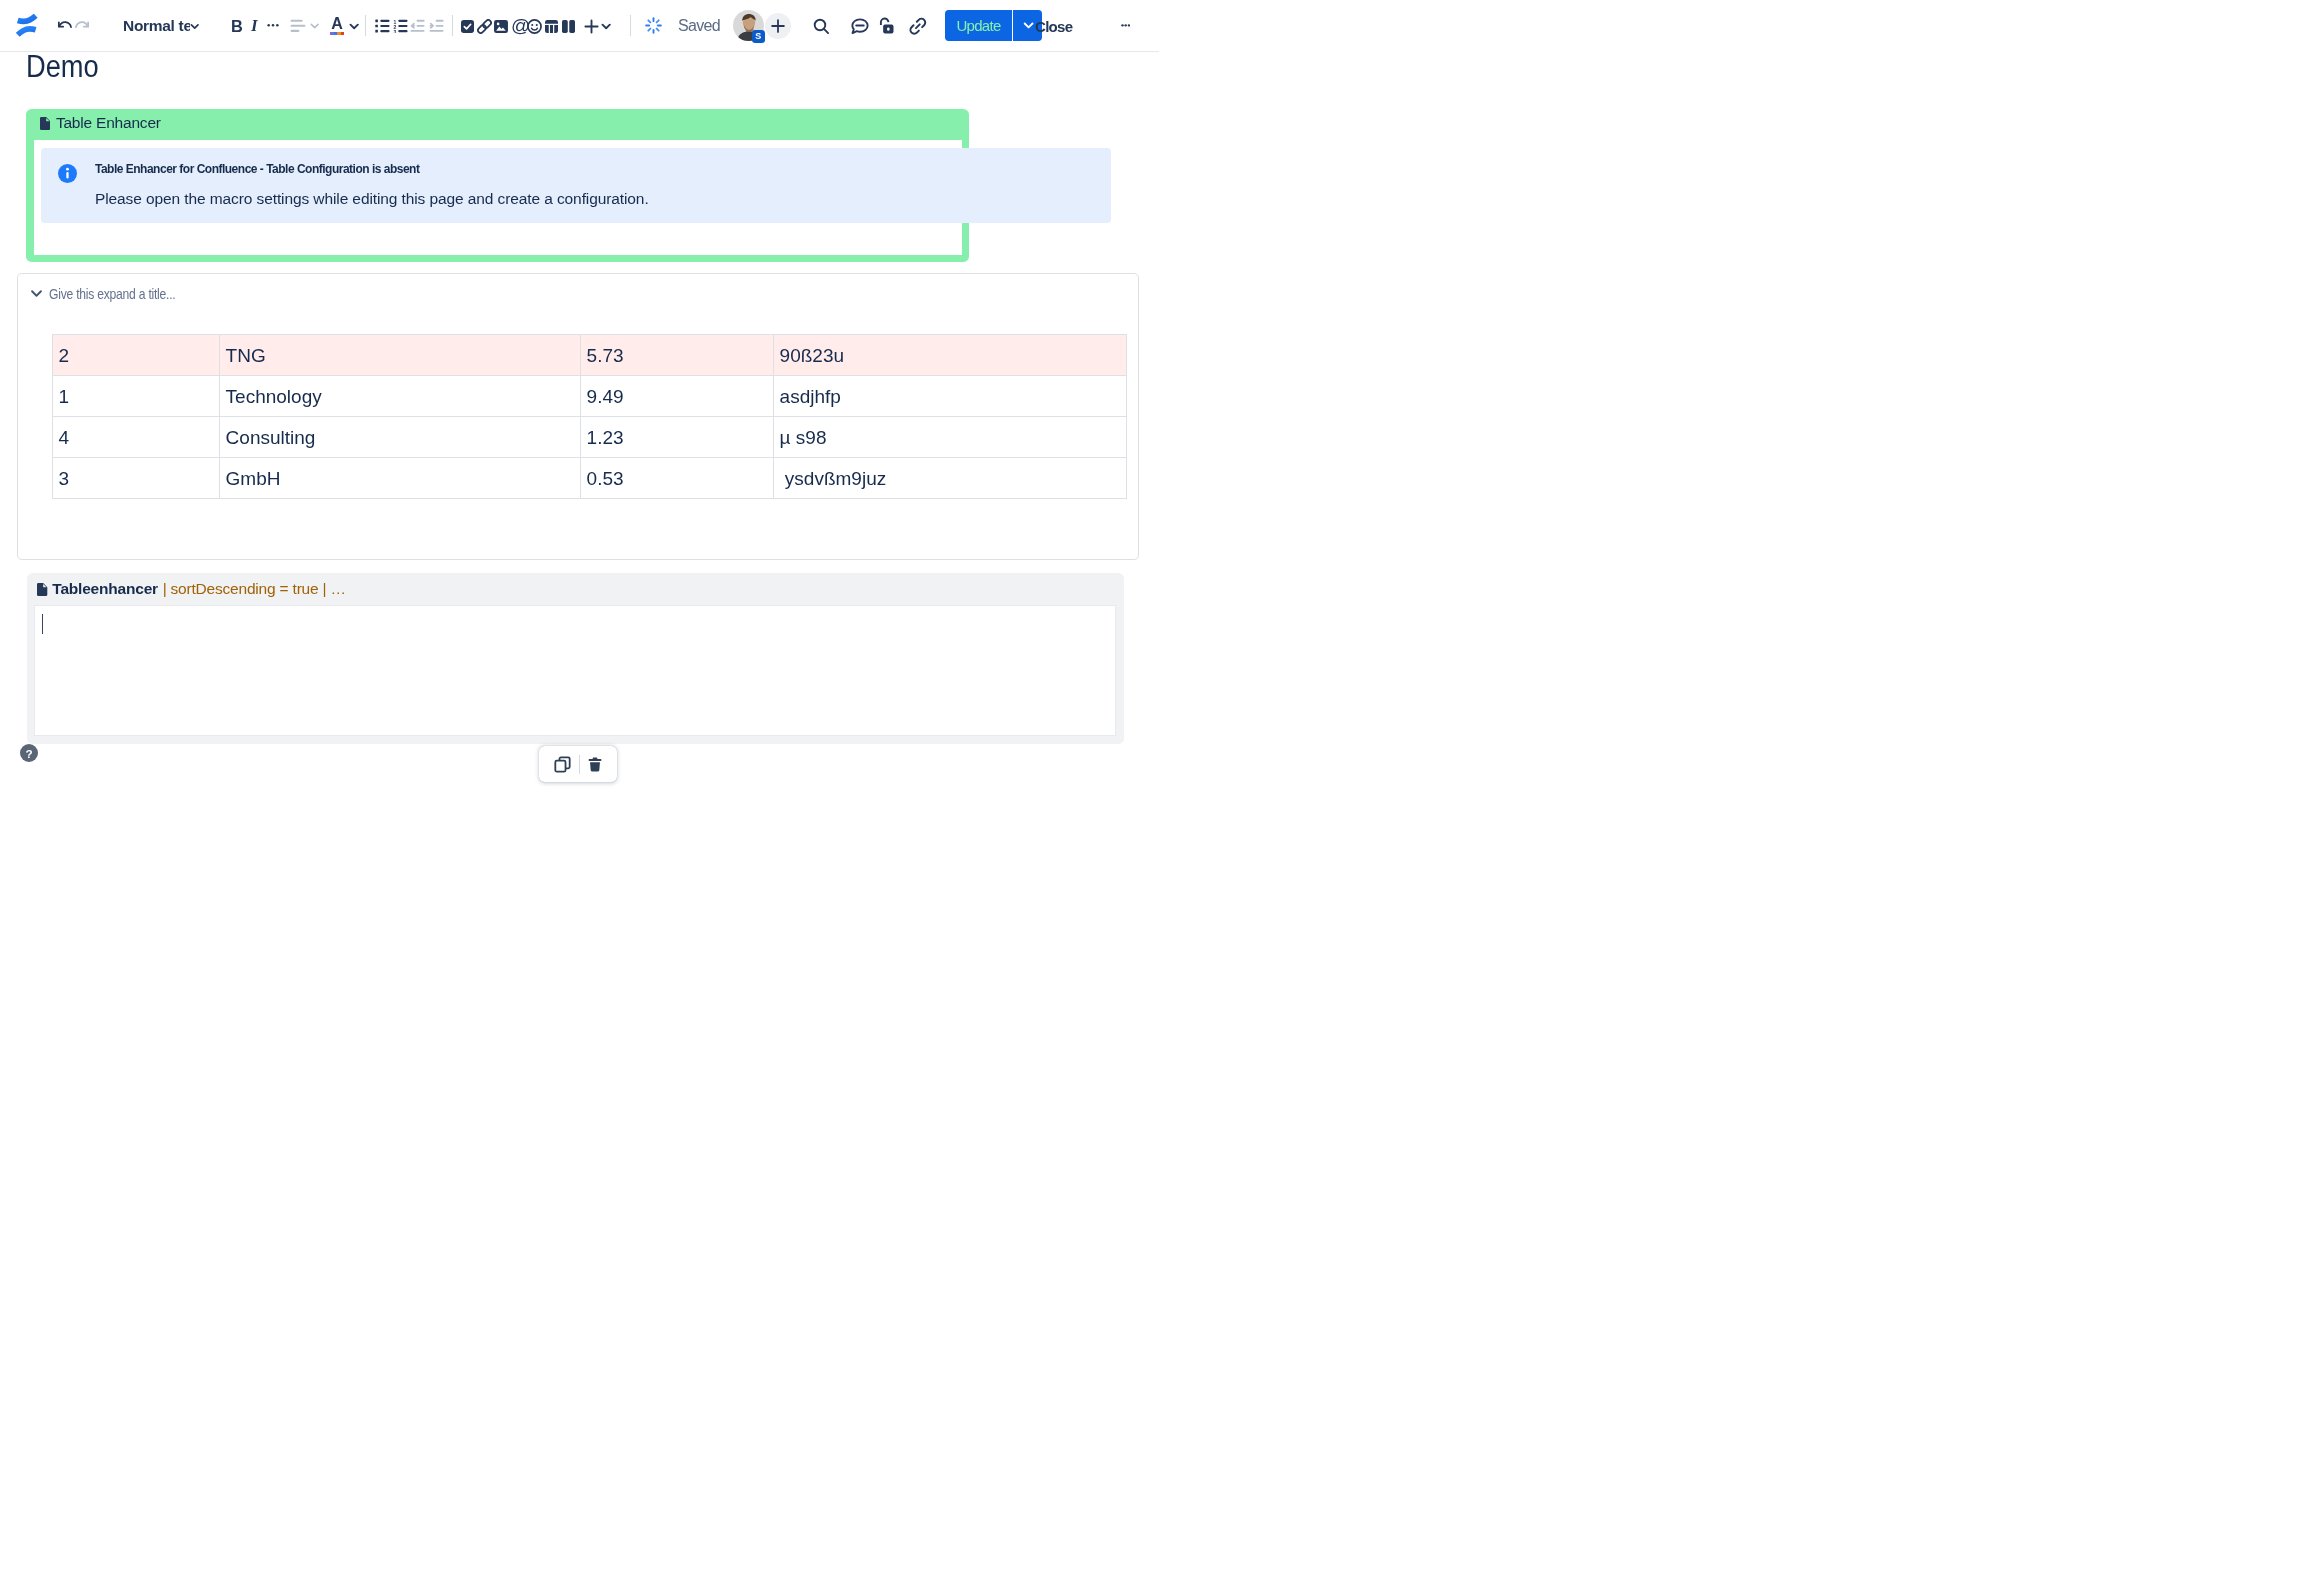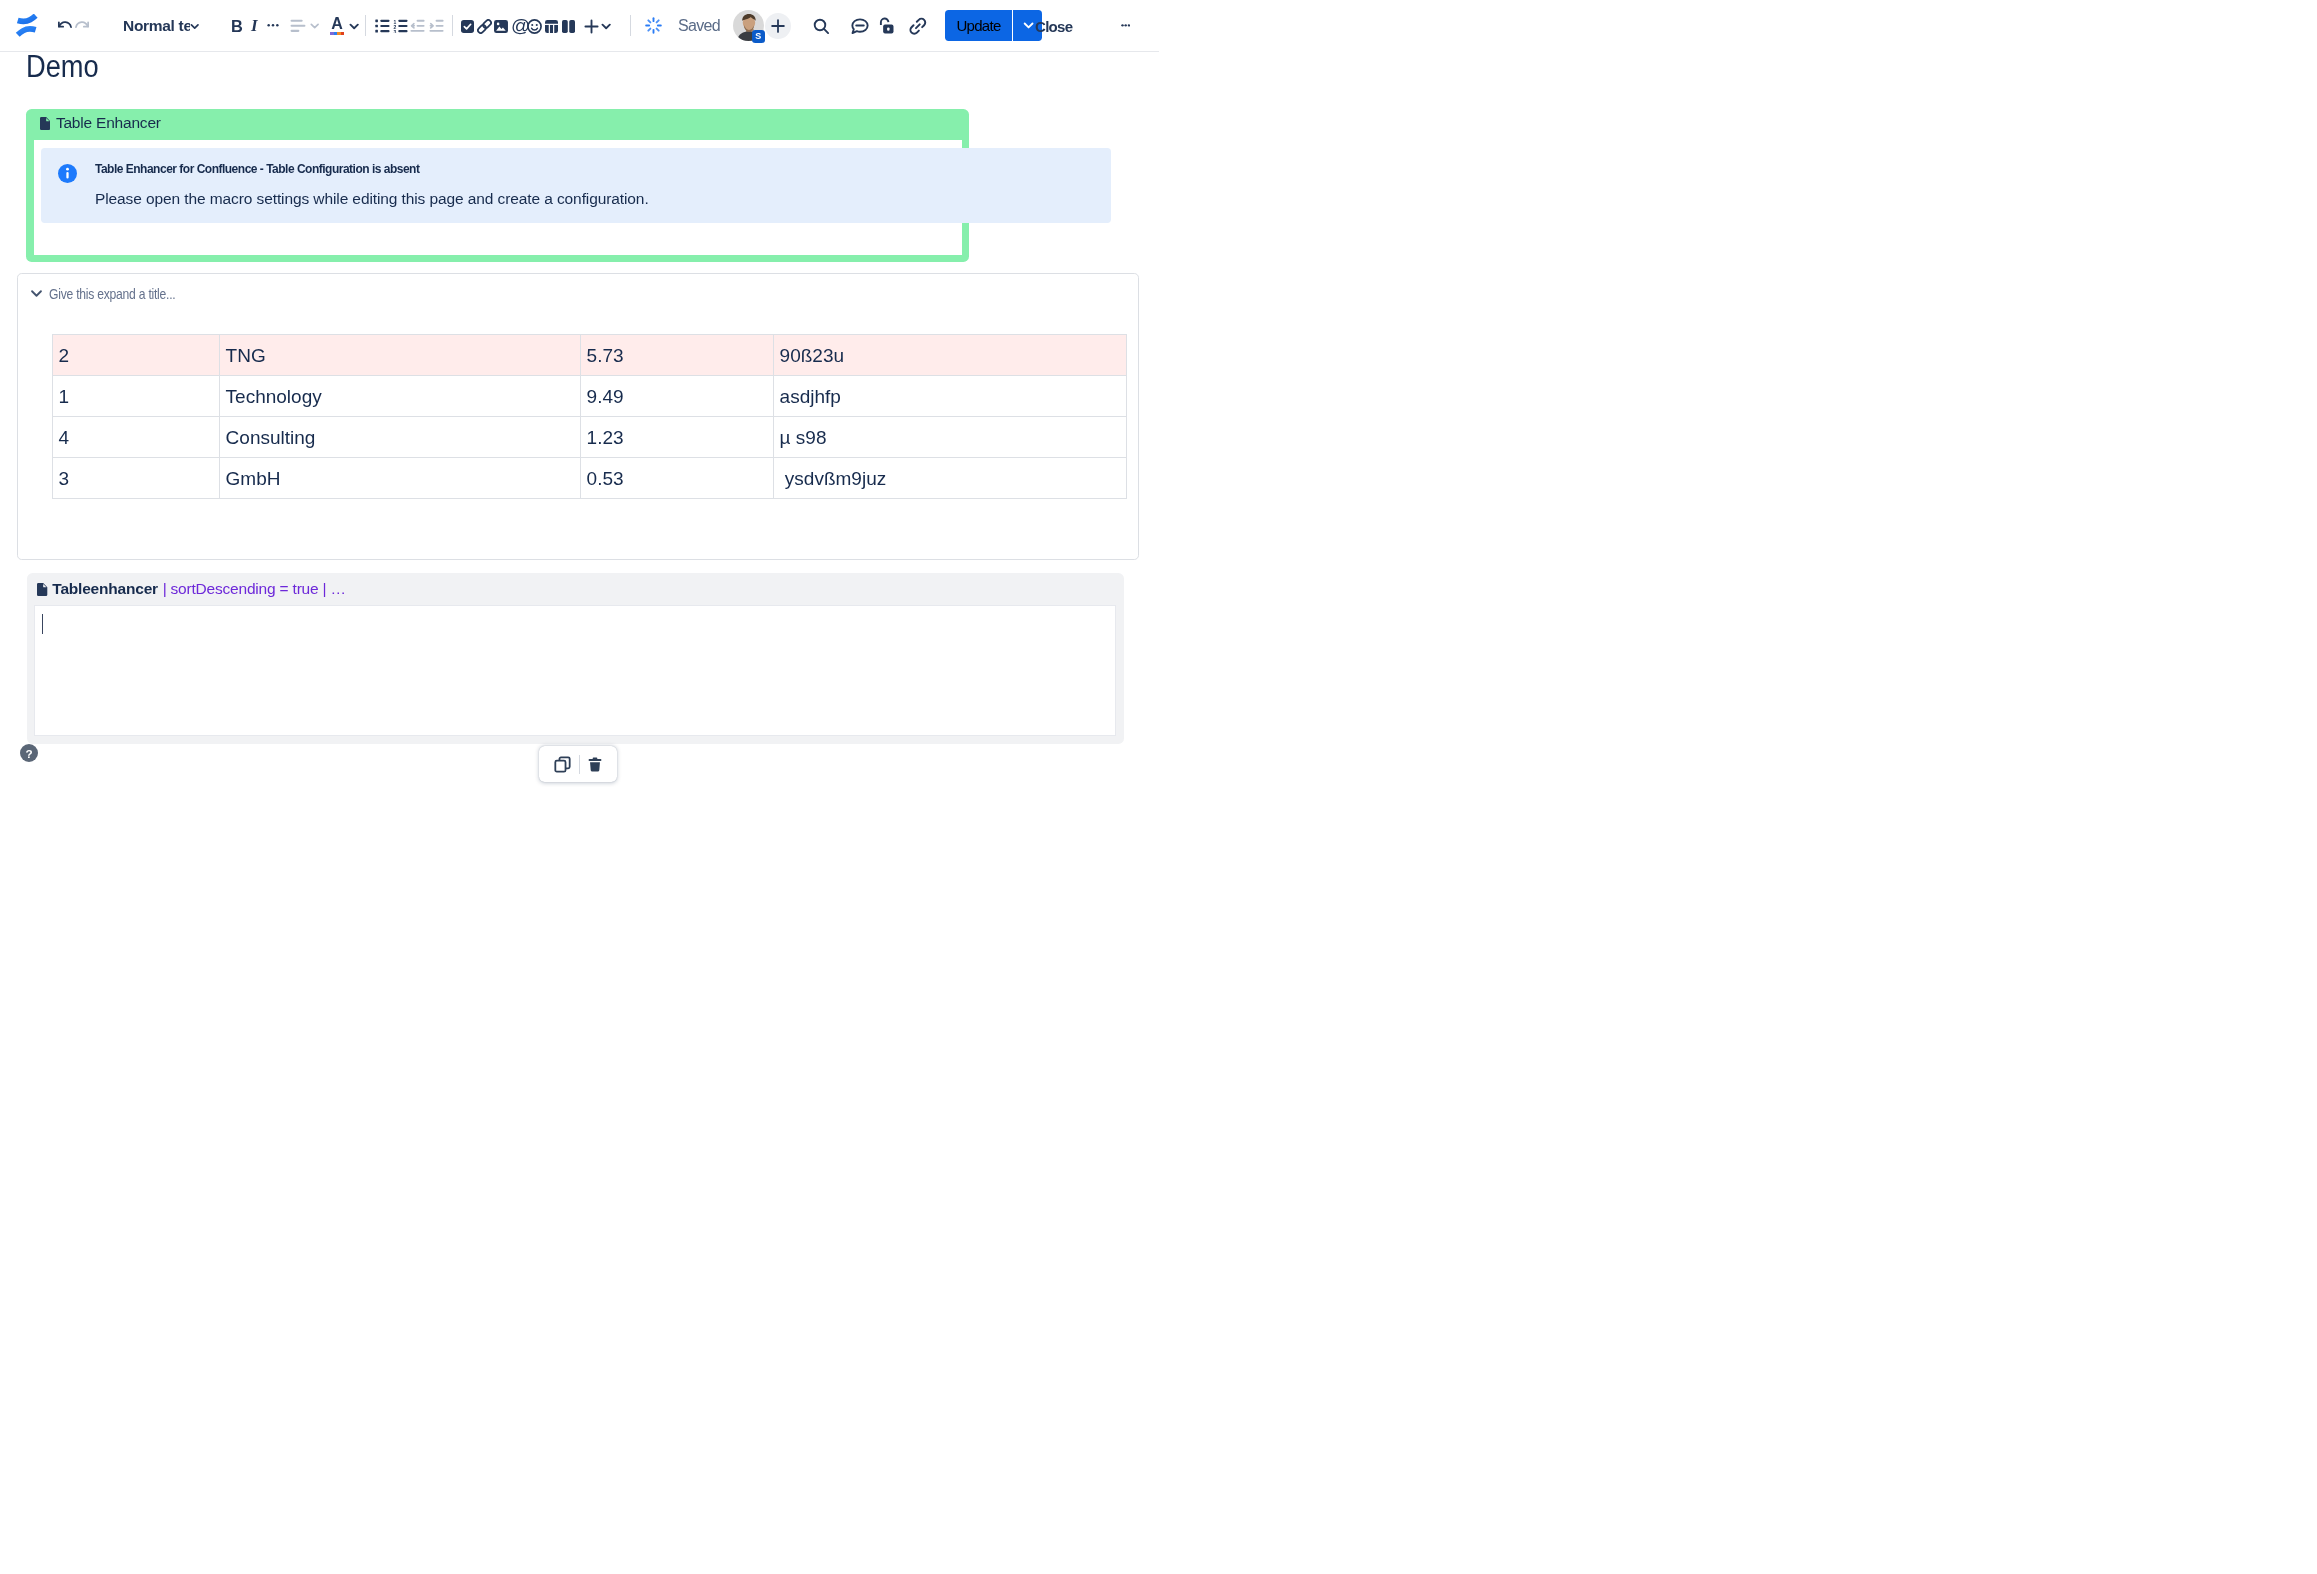--- a/index.html
+++ b/index.html
@@ -250,21 +250,21 @@
 
   <svg class="it" style="left:908px; top:17px;" width="19.7" height="19" viewBox="0 0 21 20">
     <g fill="none" stroke="#253858" stroke-width="2.1" stroke-linecap="round">
       <path d="M8.5 11.7 L12.5 7.7"></path>
       <path d="M9.4 5 L11.5 2.9 A4 4 0 0 1 17.2 8.6 L15.1 10.7"></path>
       <path d="M11.6 14.4 L9.5 16.5 A4 4 0 0 1 3.8 10.8 L5.9 8.7"></path>
     </g>
   </svg>
 
   <div class="it" style="left:945px; top:9.8px; width:97px; height:31px; background:#0c66e4; border-radius:3.7px;">
-    <div style="position:absolute; left:0; top:0; width:67px; height:31px; display:flex; align-items:center; justify-content:center; color:#000000; font-size:15px; font-weight:400; letter-spacing:-0.7px;text-align:center;">Update</div>
+    <div style="position:absolute; left:0; top:0; width:67px; height:31px; display:flex; align-items:center; justify-content:center; color:#86efac; font-size:15px; font-weight:400; letter-spacing:-0.7px;text-align:center;">Update</div>
     <div style="position:absolute; left:67px; top:0; width:0.9px; height:31px; background:#fff;"></div>
     <svg style="position:absolute; left:78px; top:12.6px;" width="11.2" height="7.5" viewBox="0 0 12 8">
         <path fill="none" stroke="#fff" stroke-width="2" stroke-linecap="round" stroke-linejoin="round" d="M1.8 1.6 L6 5.8 L10.2 1.6"></path>
       </svg>
   </div>
   <div class="it" style="left:1035px; height:52px; font-size:15px; font-weight:700; letter-spacing:-0.7px; color:#243757; display:flex; align-items:center;">Close</div>
   <svg class="it" style="left:1121px; top:23.4px;" width="9.4" height="4.7" viewBox="0 0 10 5">
     <circle cx="1.6" cy="2.5" r="1.3" fill="#253858"></circle>
       <circle cx="5" cy="2.5" r="1.3" fill="#253858"></circle>
       <circle cx="8.4" cy="2.5" r="1.3" fill="#253858"></circle>
@@ -333,21 +333,21 @@
   </tbody>
     </table>
 </div>
 
 <div id="panel2">
   <div class="hdr">
     <svg width="10.3" height="13" viewBox="0 0 12 15">
         <path fill="#253858" d="M1.5 0 H7.2 L12 4.8 V13.5 A1.5 1.5 0 0 1 10.5 15 H1.5 A1.5 1.5 0 0 1 0 13.5 V1.5 A1.5 1.5 0 0 1 1.5 0 Z M7.2 1.2 V4.2 A0.8 0.8 0 0 0 8 5 H11 Z" fill-rule="evenodd"></path>
       </svg>
     <span style="font-weight:700">Tableenhancer</span>
-      <span style="color:#6d28d9">| sortDescending = true | …</span>
+      <span style="color:#a16207">| sortDescending = true | …</span>
   </div>
   <div class="body">
       <div id="caret"></div>
     </div>
 </div>
 
 <div id="floatbar">
   <svg width="17" height="17" viewBox="0 0 18 18">
     <rect x="5.8" y="1.4" width="10.8" height="11.6" rx="1.6" fill="none" stroke="#2e3f57" stroke-width="1.9"></rect>
     <rect x="1.4" y="5.0" width="10.8" height="11.6" rx="1.6" fill="#fff" stroke="#2e3f57" stroke-width="1.9"></rect>

